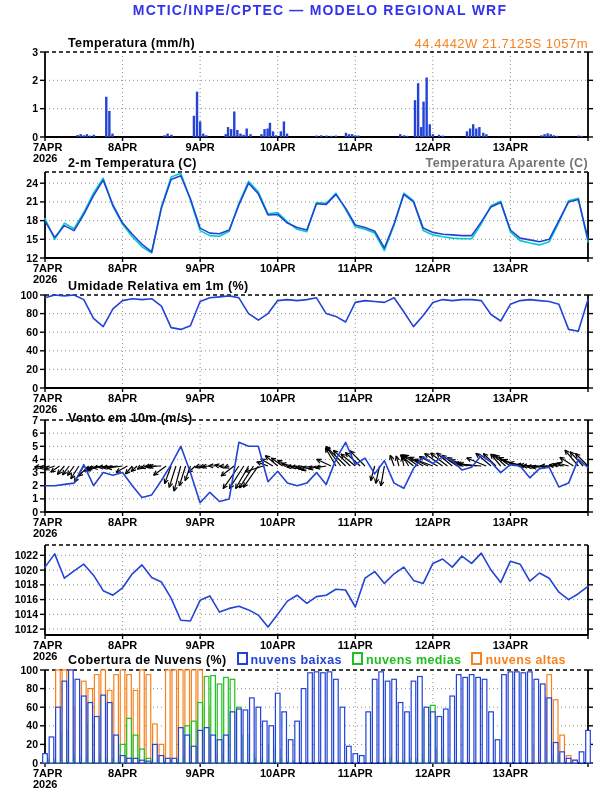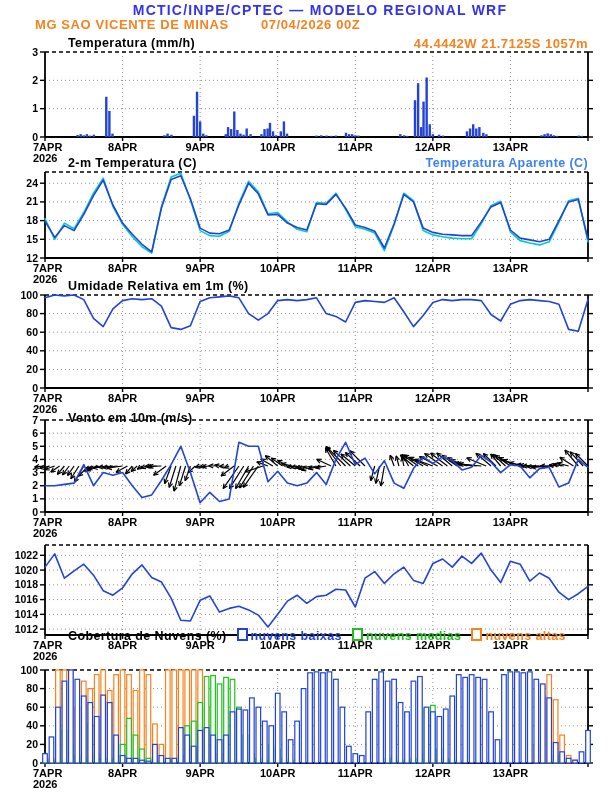--- a/index.html
+++ b/index.html
@@ -4,28 +4,28 @@
 <style>
   html,body{margin:0;padding:0;background:#fff;}
   .page{position:relative;width:612px;height:792px;background:#fff;overflow:hidden;
         font-family:"Liberation Sans",sans-serif;}
   #plot{position:absolute;left:0;top:0;}
   .hdr1{position:absolute;left:0;top:2px;width:612px;text-align:center;padding-left:14px;
         font-size:14px;font-weight:bold;letter-spacing:1.2px;color:#3333ee;white-space:nowrap;}
   .hdr2{position:absolute;left:35px;top:17px;font-size:13px;font-weight:bold;
         letter-spacing:0.6px;color:#f7821e;white-space:nowrap;}
   .hdr2 .run{margin-left:28px;}
-  .coords{position:absolute;right:24px;top:36px;font-size:13px;font-weight:bold;
+  .coords{position:absolute;right:24px;top:36px;font-size:13px;font-weight:normal;
         letter-spacing:0.5px;color:#f7821e;white-space:nowrap;}
   .ptitle{position:absolute;left:68px;font-size:12.5px;font-weight:bold;color:#000;
         letter-spacing:0.4px;white-space:nowrap;}
-  .rtitle{position:absolute;right:24px;font-size:12.5px;font-weight:bold;color:#3b82f6;
+  .rtitle{position:absolute;right:24px;font-size:12.5px;font-weight:bold;color:#737373;
         letter-spacing:0.4px;white-space:nowrap;}
   .t-precip{top:36px;} .t-temp{top:156px;} .t-rh{top:279px;}
-  .t-wind{top:411px;} .t-slp{top:529px;} .t-clouds{top:628px;text-align:right;}
+  .t-wind{top:411px;} .t-slp{top:529px;} .t-clouds{top:652px;text-align:right;}
   .legend-item{margin-left:10px;font-size:12.5px;font-weight:bold;white-space:nowrap;}
   .swatch{display:inline-block;width:7px;height:9px;background:#fff;border:2px solid #000;
         margin-right:3px;vertical-align:-1px;}
 </style>
 </head>
 <body>
 
 <div class="page">
   <svg id="plot" width="612" height="792">
       <g>
@@ -912,24 +912,20 @@
         <rect x="553.3765287142859" y="742.54" width="4.6" height="20.460000000000036" fill="#fff" stroke="#2243d6" stroke-width="1.2"></rect>
         <rect x="559.8407885714287" y="751.84" width="4.6" height="11.159999999999968" fill="#fff" stroke="#2243d6" stroke-width="1.2"></rect>
         <rect x="566.3050484285715" y="758.35" width="4.6" height="4.649999999999977" fill="#fff" stroke="#2243d6" stroke-width="1.2"></rect>
         <rect x="572.7693082857144" y="760.21" width="4.6" height="2.7899999999999636" fill="#fff" stroke="#2243d6" stroke-width="1.2"></rect>
         <rect x="579.2335681428572" y="751.84" width="4.6" height="11.159999999999968" fill="#fff" stroke="#2243d6" stroke-width="1.2"></rect>
         <rect x="585.6978280000001" y="730.45" width="4.6" height="32.549999999999955" fill="#fff" stroke="#2243d6" stroke-width="1.2"></rect>
       </g>
     </svg>
 
   <div class="hdr1">MCTIC/INPE/CPTEC — MODELO REGIONAL WRF</div>
-  <div class="hdr2">
-    <span>MG SAO VICENTE DE MINAS</span>
-    <span class="run">07/04/2026 00Z</span>
-  </div>
   <div class="coords">44.4442W 21.7125S 1057m</div>
 
   <div class="ptitle t-precip">Temperatura (mm/h)</div>
   <div class="ptitle t-temp">2-m Temperatura (C)</div>
   <div class="rtitle t-temp">Temperatura Aparente (C)</div>
   <div class="ptitle t-rh">Umidade Relativa em 1m (%)</div>
   <div class="ptitle t-wind">Vento em 10m (m/s)</div>
 
   <div class="ptitle t-clouds">
     <span>Cobertura de Nuvens (%)</span><span class="legend-item" style="color:#2243d6"><span class="swatch" style="border-color:#2243d6"></span><span>nuvens baixas</span></span><span class="legend-item" style="color:#1fbf1f"><span class="swatch" style="border-color:#1fbf1f"></span><span>nuvens medias</span></span><span class="legend-item" style="color:#f7821e"><span class="swatch" style="border-color:#f7821e"></span><span>nuvens altas</span></span>

